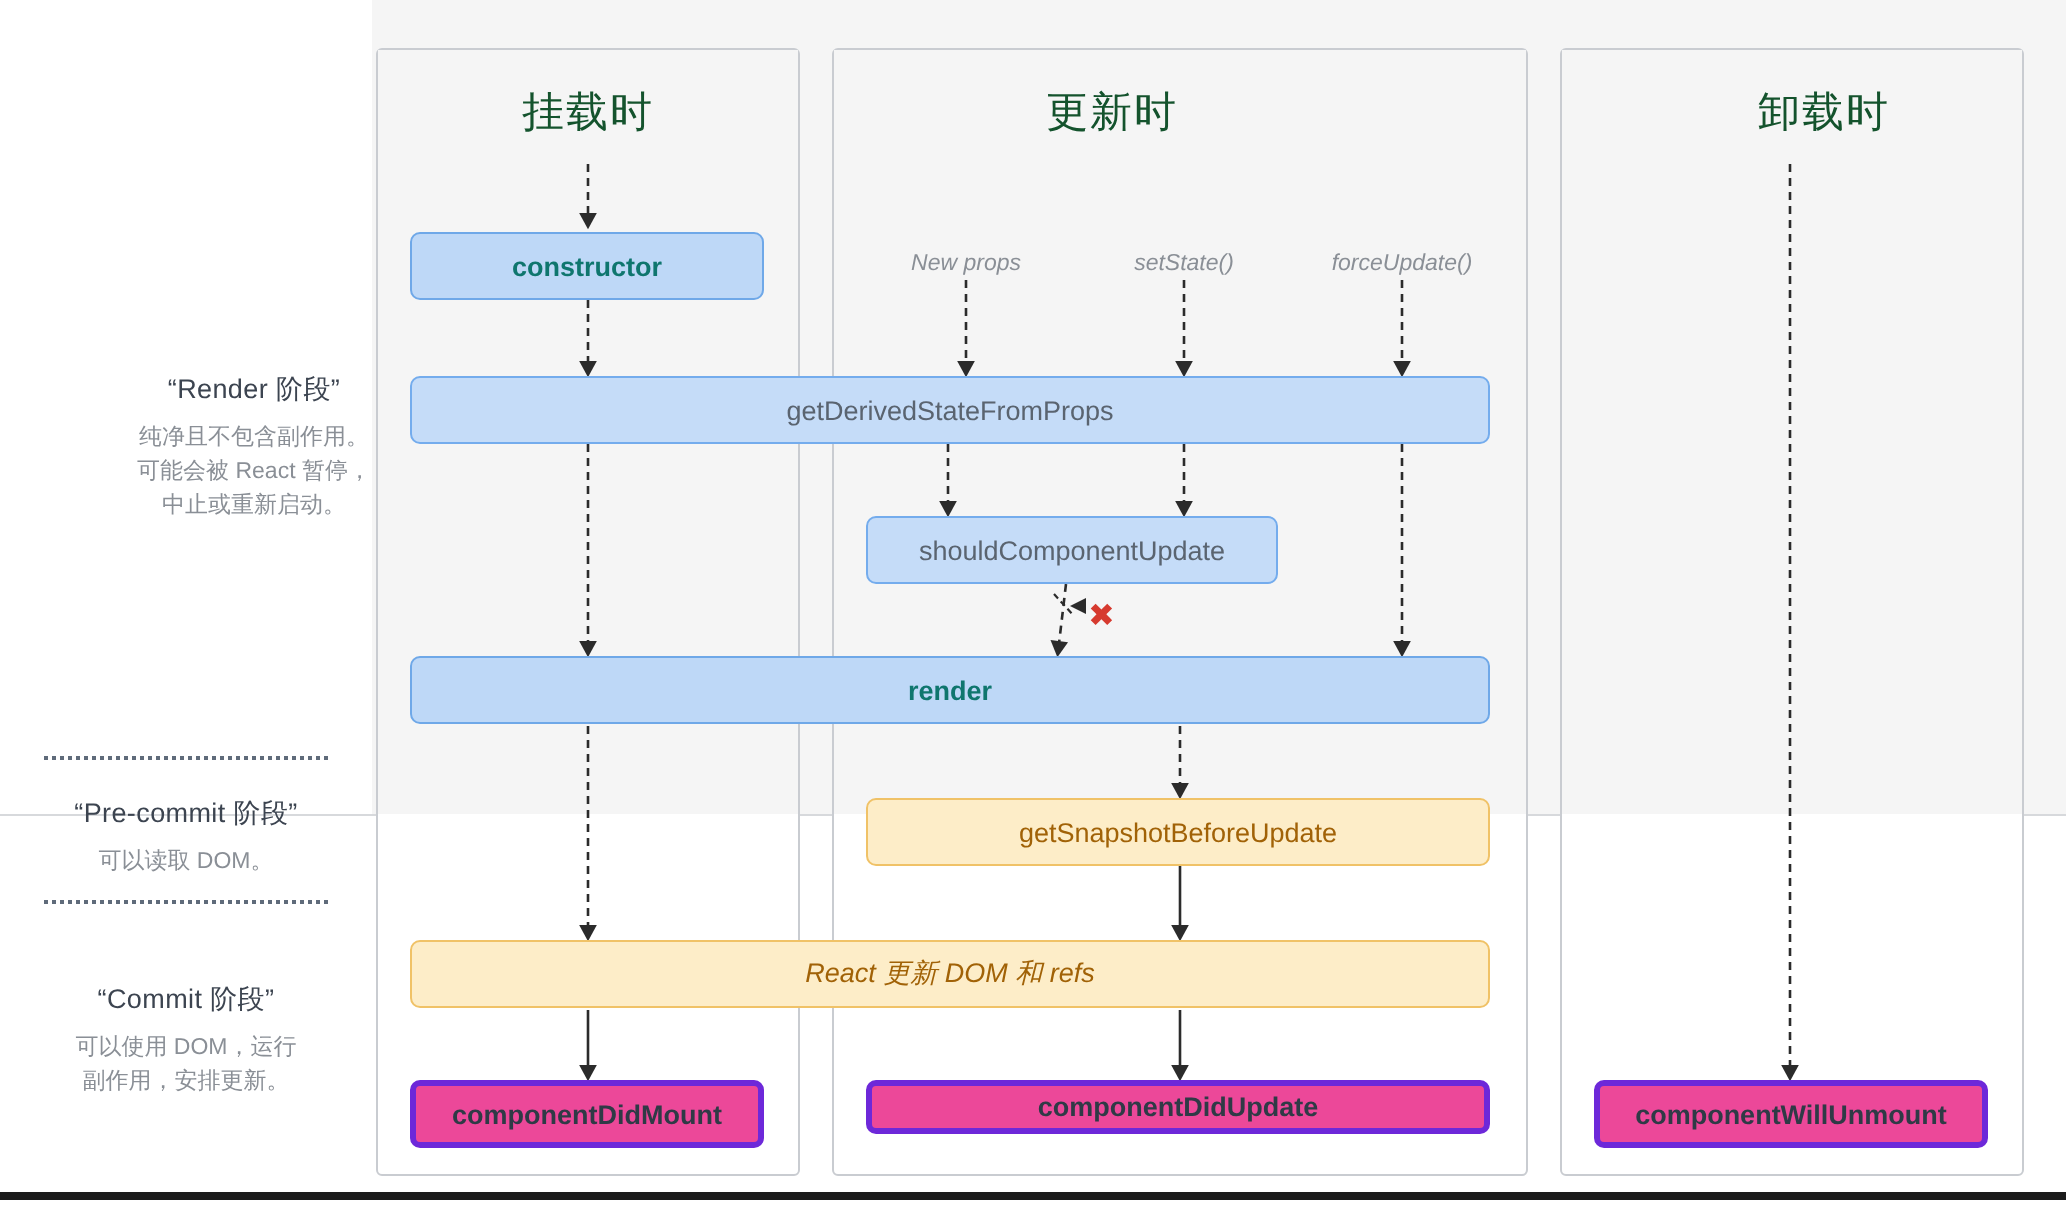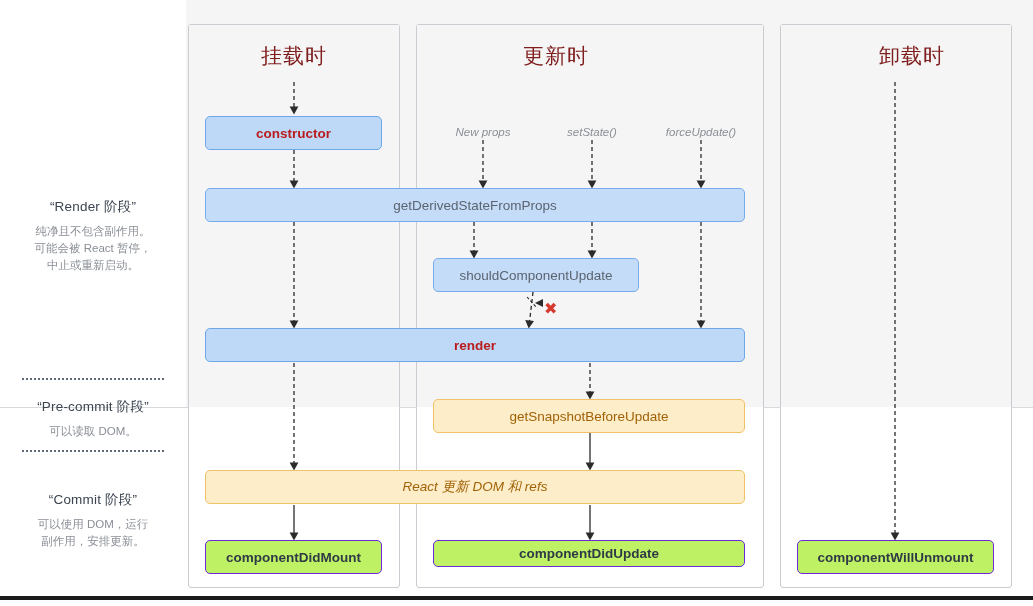--- a/index.html
+++ b/index.html
@@ -19,34 +19,34 @@
   
   .legend{position:absolute;left:0;top:0;width:186px;height:592px;}
   .legend-block{position:absolute;left:0;width:186px;text-align:center;}
   .legend-title{font-size:13.5px;color:#3c4450;letter-spacing:.2px;margin-bottom:7px;white-space:nowrap;}
   .legend-body{font-size:11.5px;color:#8a8f96;line-height:17px;}
   .legend-rule{position:absolute;left:22px;width:142px;height:0;border-top:2px dotted #5f6b7a;}
 
   
   .panel{position:absolute;border:1px solid #c9ccd1;border-radius:3px;box-sizing:border-box;background:#ffffff;}
   .panel-grey{position:absolute;background:#f5f5f5;}
-  .panel-head{position:absolute;text-align:center;font-size:21px;color:#7f1d1d;letter-spacing:1px;}
+  .panel-head{position:absolute;text-align:center;font-size:21px;color:#14532d;letter-spacing:1px;}
 
   
   .phase-band{position:absolute;left:186px;top:0;width:847px;height:407px;background:#f5f5f5;}
   .phase-divider{position:absolute;left:0;width:1033px;height:0;border-top:1px solid #d7d9dc;}
 
   
   .node{position:absolute;box-sizing:border-box;border-radius:5px;
         display:flex;align-items:center;justify-content:center;text-align:center;}
   .node span{display:block;width:100%;}
-  .n-blue{background:#bed8f7;border:1px solid #6fa8e8;color:#b91c1c;}
+  .n-blue{background:#bed8f7;border:1px solid #6fa8e8;color:#0f766e;}
   .n-blue-light{background:#c5dcf8;border:1px solid #74aced;color:#5a6470;}
   .n-yellow{background:#fdedc8;border:1px solid #f0c267;color:#a16207;}
-  .n-green{background:#bef264;border:1px solid #6d28d9;color:#2f3a46;}
+  .n-green{background:#ec4899;border:3px solid #6d28d9;color:#2f3a46;}
   .bold{font-weight:bold;}
   .ital{font-style:italic;}
 
   
   .trigger{position:absolute;font-size:11.5px;font-style:italic;color:#8a8f96;text-align:center;white-space:nowrap;}
 
   
   #wires{position:absolute;left:0;top:0;width:1033px;height:606px;pointer-events:none;}
 
   .xmark{position:absolute;color:#d63a2f;font-size:16px;font-weight:bold;line-height:1;}
@@ -54,21 +54,21 @@
 </head>
 <body>
 
 <div id="canvas">
 
   <div class="phase-band"></div>
   <div class="phase-divider" style="top:407px;"></div>
 
   <div class="legend">
 
-    <div class="legend-block" style="top:198px;">
+    <div class="legend-block" style="top:186px;padding-left:34px;">
       <div class="legend-title">“Render 阶段”</div>
       <div class="legend-body" style="white-space:pre-line;">纯净且不包含副作用。
 可能会被 React 暂停，
 中止或重新启动。</div>
     </div>
 
     <div class="legend-rule" style="top:378px;"></div>
 
     <div class="legend-block" style="top:398px;">
       <div class="legend-title">“Pre-commit 阶段”</div>

